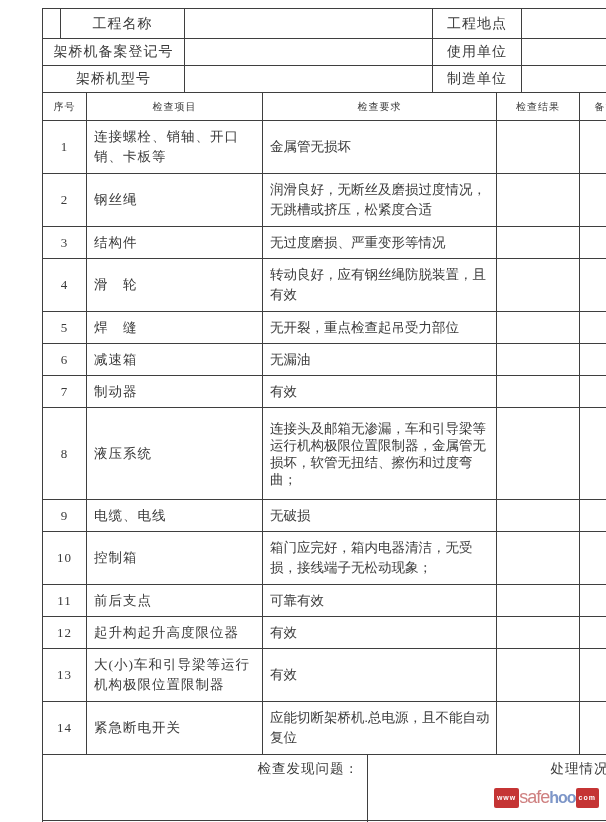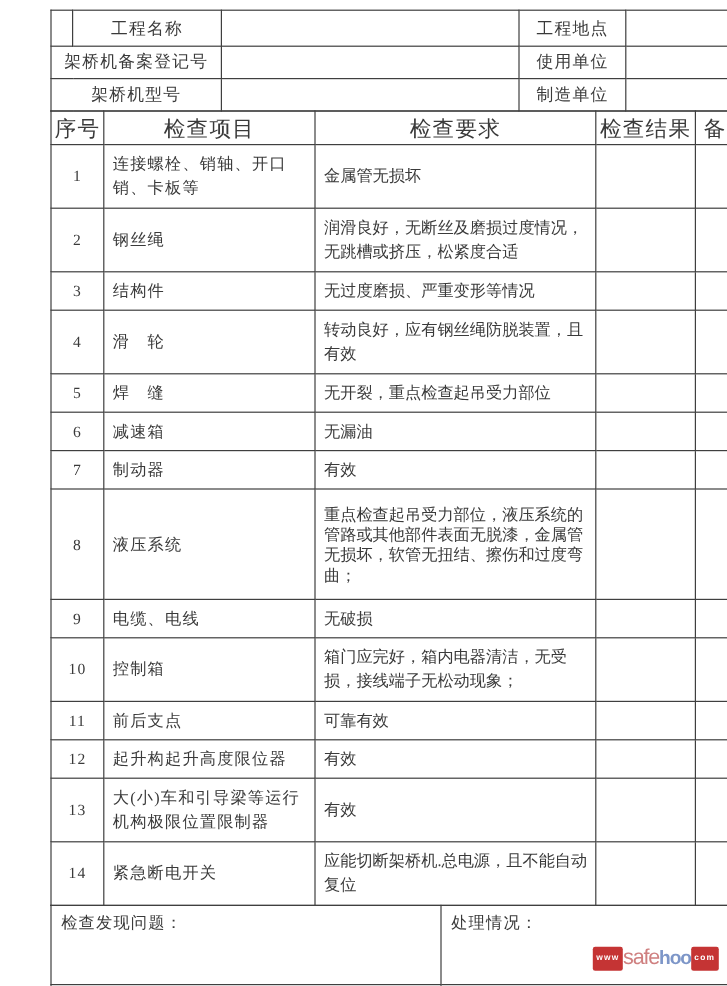--- a/index.html
+++ b/index.html
@@ -16,32 +16,32 @@
   td { border:1px solid #3f3f3f; vertical-align:middle; overflow:hidden; }
   .t2, .t3 { margin-top:-1px; }
   table + table { margin-top:-1px; }
 
   
   .info td { height:24px; text-align:center; font-size:14px; letter-spacing:1px; }
   .info tr:first-child td { height:27px; }
 
   
   .main td { font-size:13.5px; }
-  .main td.hdr { height:25px; text-align:center; font-size:18px; letter-spacing:1px; }
+  .main td.hdr { height:25px; text-align:center; font-size:10px; letter-spacing:1px; }
   .main td.no  { text-align:center; letter-spacing:1px; font-size:13px; }
   .main td.item { padding:3px 10px 3px 7px; letter-spacing:1px; line-height:20px; }
   .main td.req  { padding:3px 4px 3px 7px; line-height:20px; }
   .main tr.h1 td { height:25px; }
   .main tr.h2 td { height:46px; }
   .main tr.h5 td { height:85px; }
   .main tr.h5 td.req { line-height:17px; }
 
   
   .foot td { vertical-align:top; padding:5px 8px; font-size:13.5px; letter-spacing:1px; }
-  .foot tr.fr1 td { height:55px; }
+  .foot tr.fr1 td { height:55px;text-align:right; }
   .foot tr.fr2 td { height:51px; }
 
   
   .watermark {
     position:absolute; right:7px; top:788px;
     font-family:"Liberation Sans","DejaVu Sans",sans-serif;
     white-space:nowrap; line-height:18px;
   }
   .wm-block {
     display:inline-block; background:#c53434; color:#ffffff;
@@ -149,21 +149,21 @@
       <tr class="h1">
         <td class="no">7</td>
         <td class="item">制动器</td>
         <td class="req">有效</td>
         <td></td>
         <td></td>
       </tr>
       <tr class="h5">
         <td class="no">8</td>
         <td class="item">液压系统</td>
-        <td class="req">重点检查起吊受力部位，液压系统的管路或其他部件表面无脱漆，金属管无损坏，软管无扭结、擦伤和过度弯曲；</td>
+        <td class="req">连接头及邮箱无渗漏，车和引导梁等运行机构极限位置限制器，金属管无损坏，软管无扭结、擦伤和过度弯曲；</td>
         <td></td>
         <td></td>
       </tr>
       <tr class="h1">
         <td class="no">9</td>
         <td class="item">电缆、电线</td>
         <td class="req">无破损</td>
         <td></td>
         <td></td>
       </tr>

